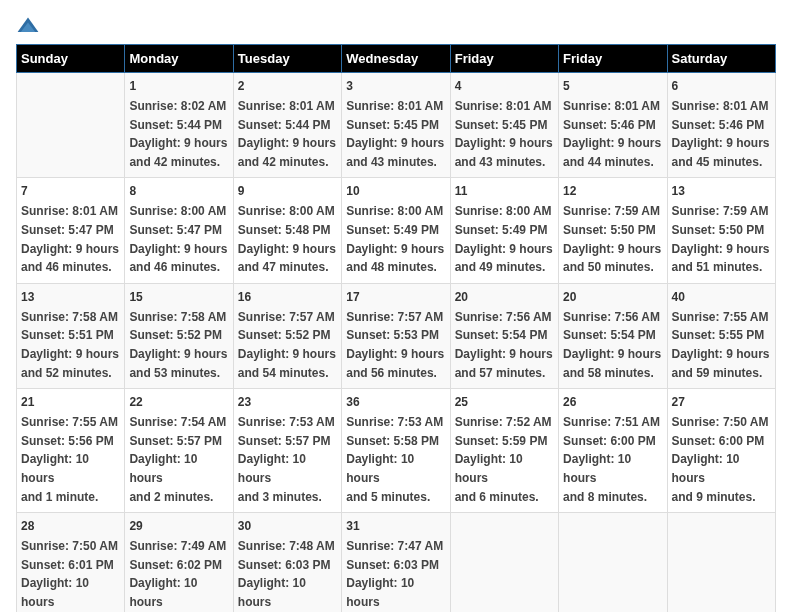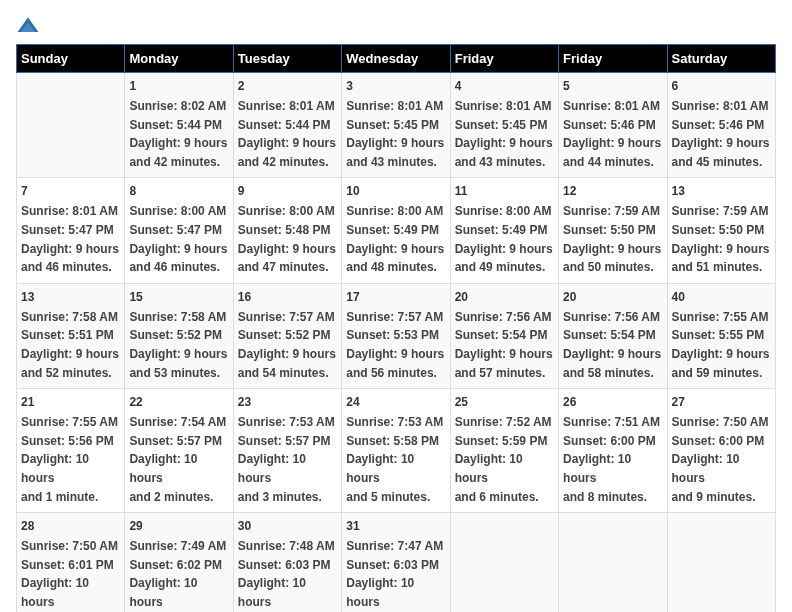--- a/index.html
+++ b/index.html
@@ -218,21 +218,21 @@
         </td>
         <td>
           <span class="day-number">22</span>
           <div class="day-info">Sunrise: 7:54 AM<br>Sunset: 5:57 PM<br>Daylight: 10 hours<br>and 2 minutes.</div>
         </td>
         <td>
           <span class="day-number">23</span>
           <div class="day-info">Sunrise: 7:53 AM<br>Sunset: 5:57 PM<br>Daylight: 10 hours<br>and 3 minutes.</div>
         </td>
         <td>
-          <span class="day-number">24</span>
+          <span class="day-number">36</span>
           <div class="day-info">Sunrise: 7:53 AM<br>Sunset: 5:58 PM<br>Daylight: 10 hours<br>and 5 minutes.</div>
         </td>
         <td>
           <span class="day-number">25</span>
           <div class="day-info">Sunrise: 7:52 AM<br>Sunset: 5:59 PM<br>Daylight: 10 hours<br>and 6 minutes.</div>
         </td>
         <td>
           <span class="day-number">26</span>
           <div class="day-info">Sunrise: 7:51 AM<br>Sunset: 6:00 PM<br>Daylight: 10 hours<br>and 8 minutes.</div>
         </td>

